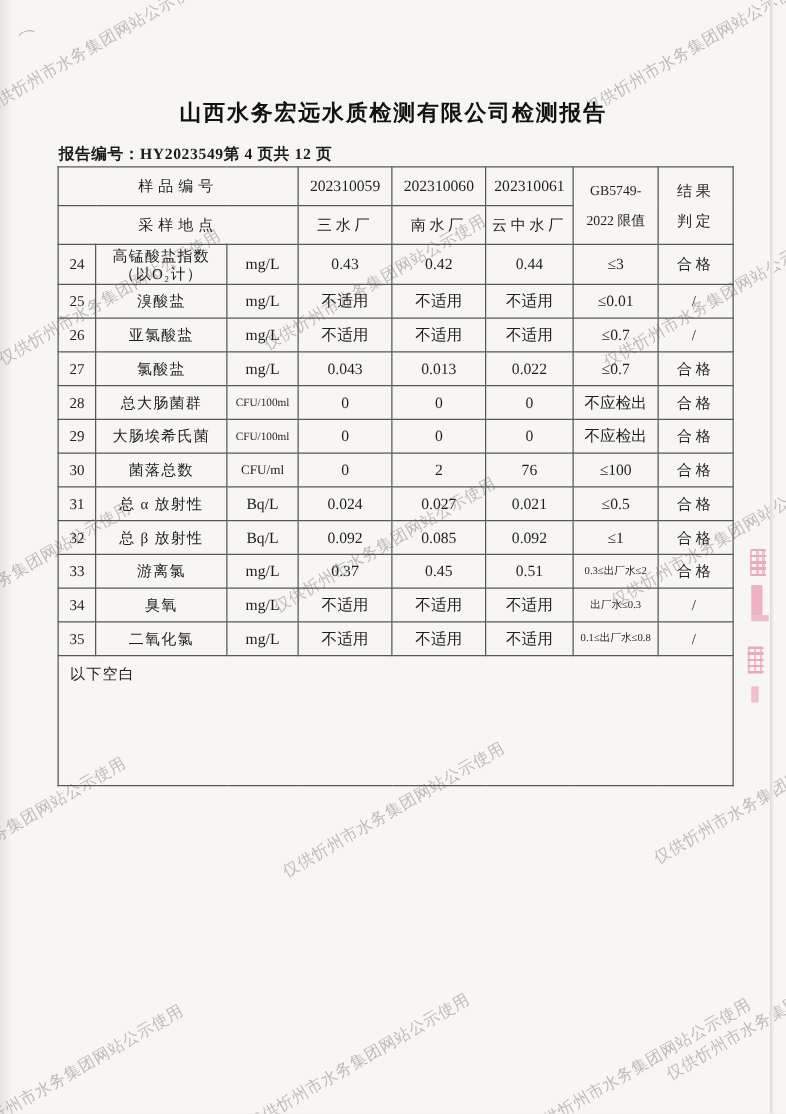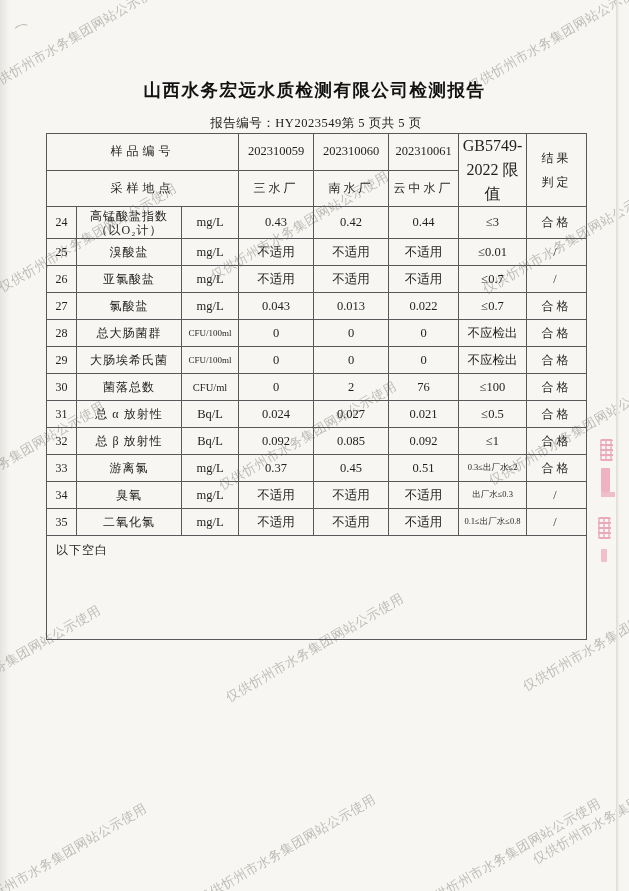--- a/index.html
+++ b/index.html
@@ -14,37 +14,37 @@
     pointer-events:none;
   }
   .page-edge{position:absolute;top:0;bottom:0;left:616px;width:3px;
     background:linear-gradient(to right,#dcdad3,#f4f3ef);}
   .doc-title{
     position:absolute;top:78px;left:0;width:100%;text-align:center;
     font-size:17.5px;font-weight:bold;letter-spacing:1.5px;color:#121212;
   }
   .meta-row{
     position:absolute;top:115px;left:47px;right:44px;
-    display:flex;justify-content:center;
-    font-size:12.5px;font-weight:400;letter-spacing:.5px;
+    display:flex;justify-content:flex-start;
+    font-size:12.5px;font-weight:700;letter-spacing:.5px;
   }
   table.report{
     position:absolute;top:133px;left:46px;width:540px;height:496px;
     border-collapse:collapse;table-layout:fixed;font-size:12px;
     border:1.5px solid #4c4c4e;
   }
   table.report td{
     border:1px solid #58585a;text-align:center;vertical-align:middle;
     padding:0;overflow:hidden;color:#1f1f1f;
   }
   thead td{height:30px;}
   .ls3{letter-spacing:3px;}
   .ls4{letter-spacing:4px;}
   .two-line{line-height:15px;}
-  .limit-head{font-size:16px;line-height:24px;}
+  .limit-head{font-size:11px;line-height:24px;}
   .param{text-align:left;padding-left:7px;letter-spacing:1px;line-height:14px;}
   .num{font-size:12.5px;}
   .unit-md{font-size:10.5px;}
   .unit-sm{font-size:9px;}
   .limit-sm{font-size:8.5px;letter-spacing:0;}
   .result{letter-spacing:3px;}
   .blank-cell{text-align:left !important;vertical-align:top !important;
     padding:6px 0 0 9px !important;letter-spacing:1px;font-size:12px;}
   
   .wm{
@@ -93,21 +93,21 @@
       <span class="wm" style="left: 512px; top: 853px;">仅供忻州市水务集团网站公示使用</span>
       <span class="wm" style="left: 622px; top: 810px;">仅供忻州市水务集团网站公示使用</span>
     </div>
 
   <div class="pencil"></div>
 
   <div class="doc-title">山西水务宏远水质检测有限公司检测报告</div>
 
   <div class="meta-row">
     <span>报告编号：HY2023549</span>
-    <span>第 5 页共 5 页</span>
+    <span>第 4 页共 12 页</span>
   </div>
 
   <table class="report">
     <colgroup>
       <col style="width:30px">
         <col style="width:105px">
         <col style="width:57px">
       <col style="width:75px">
         <col style="width:75px">
         <col style="width:70px">

